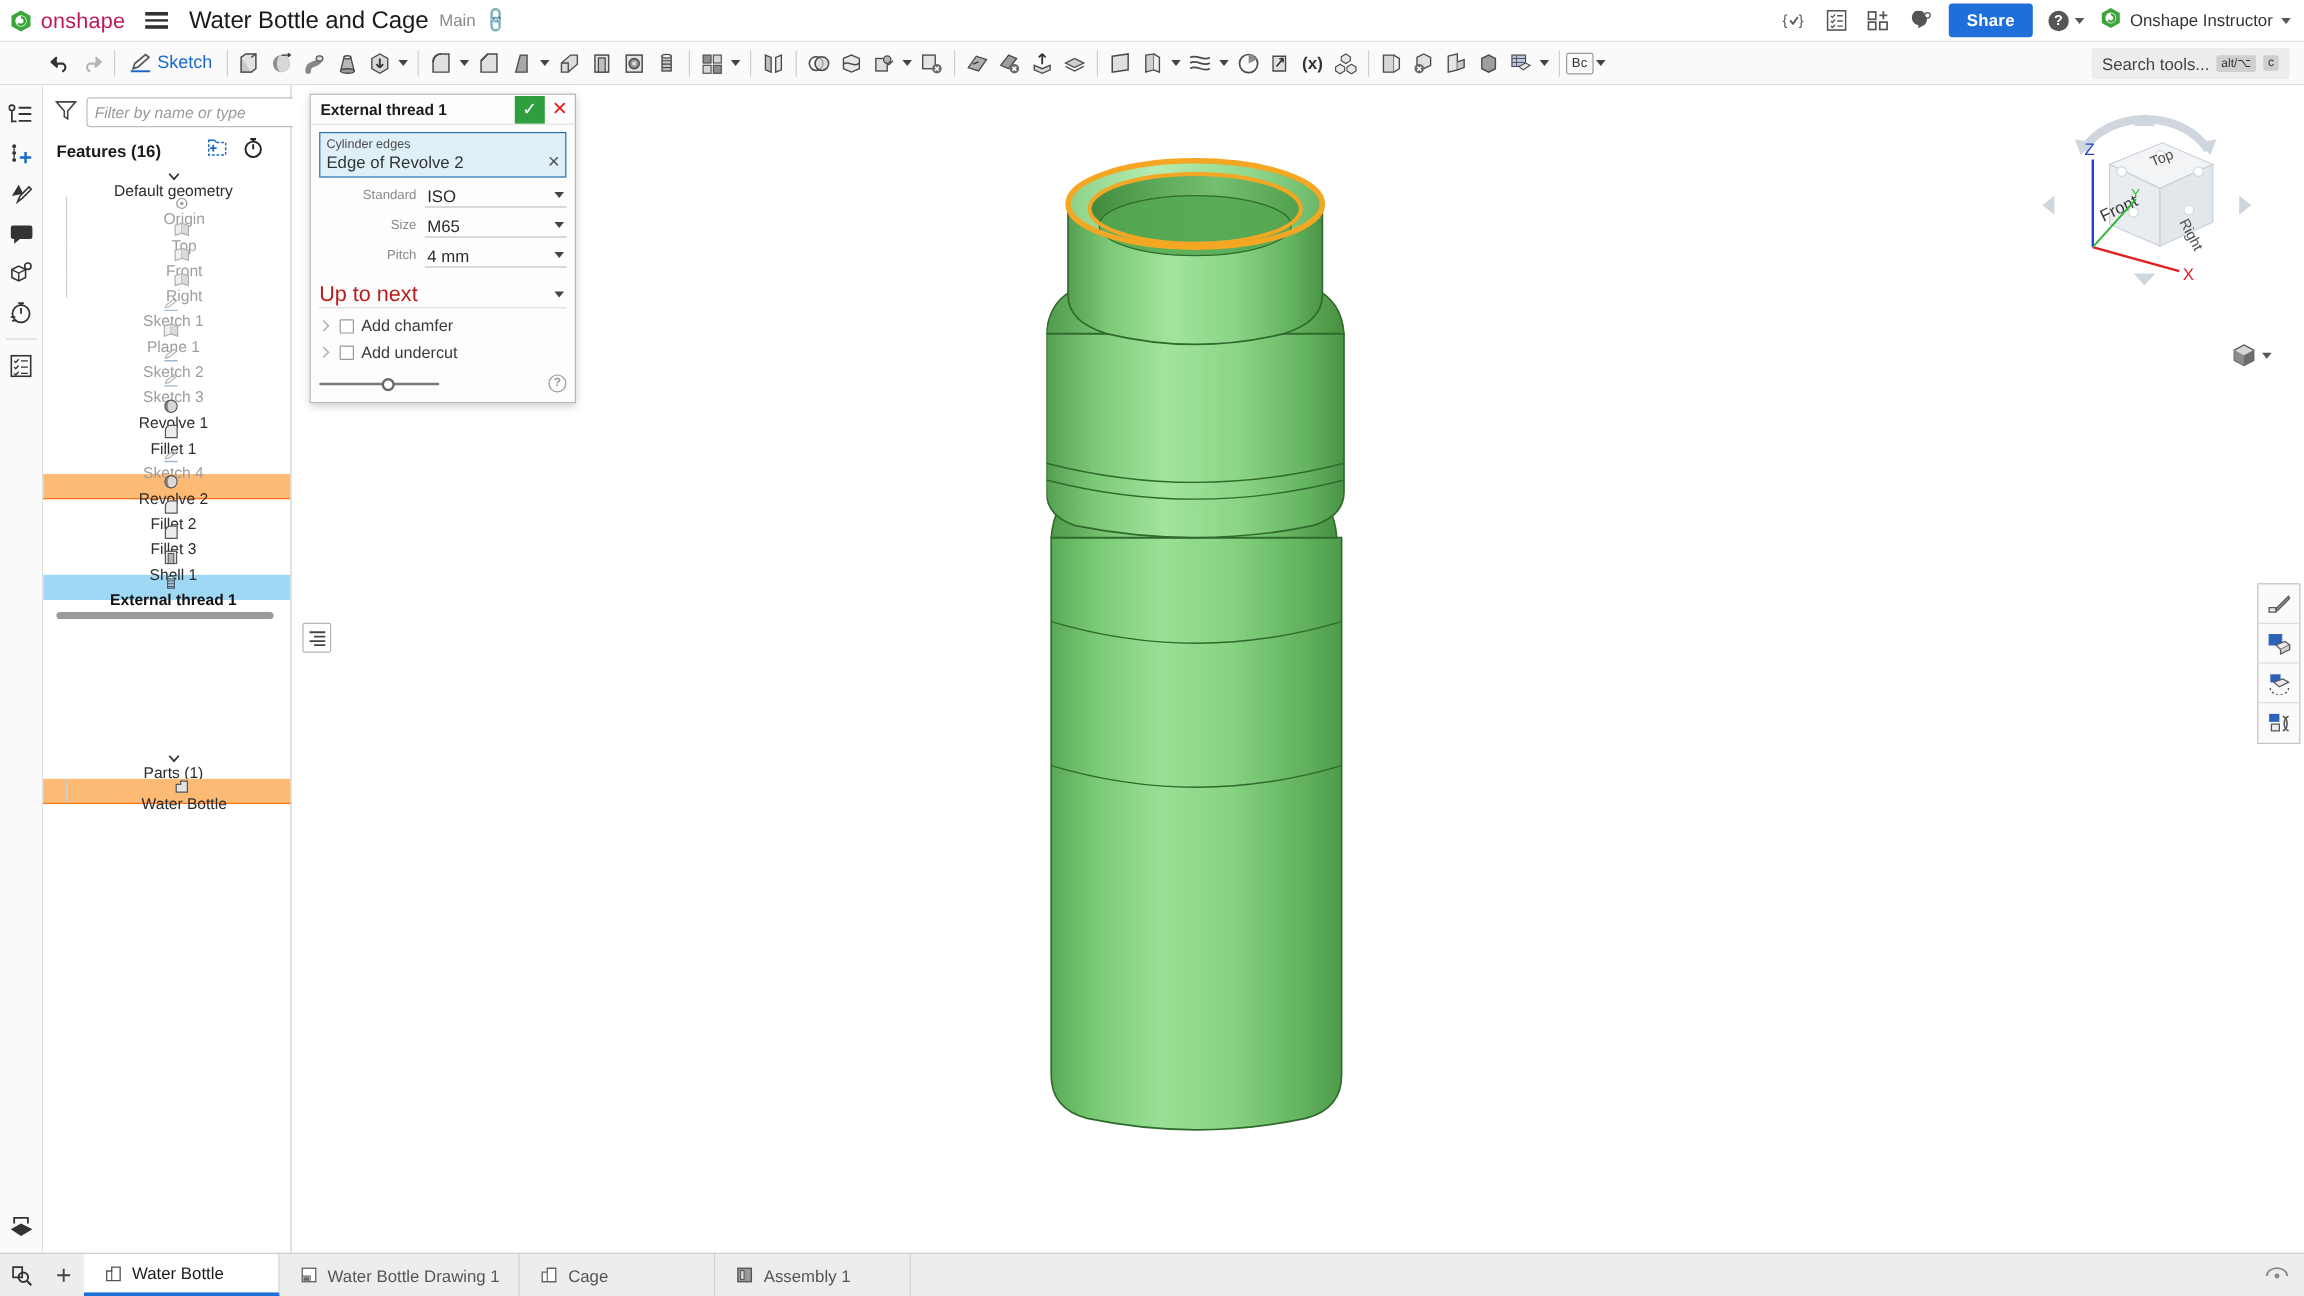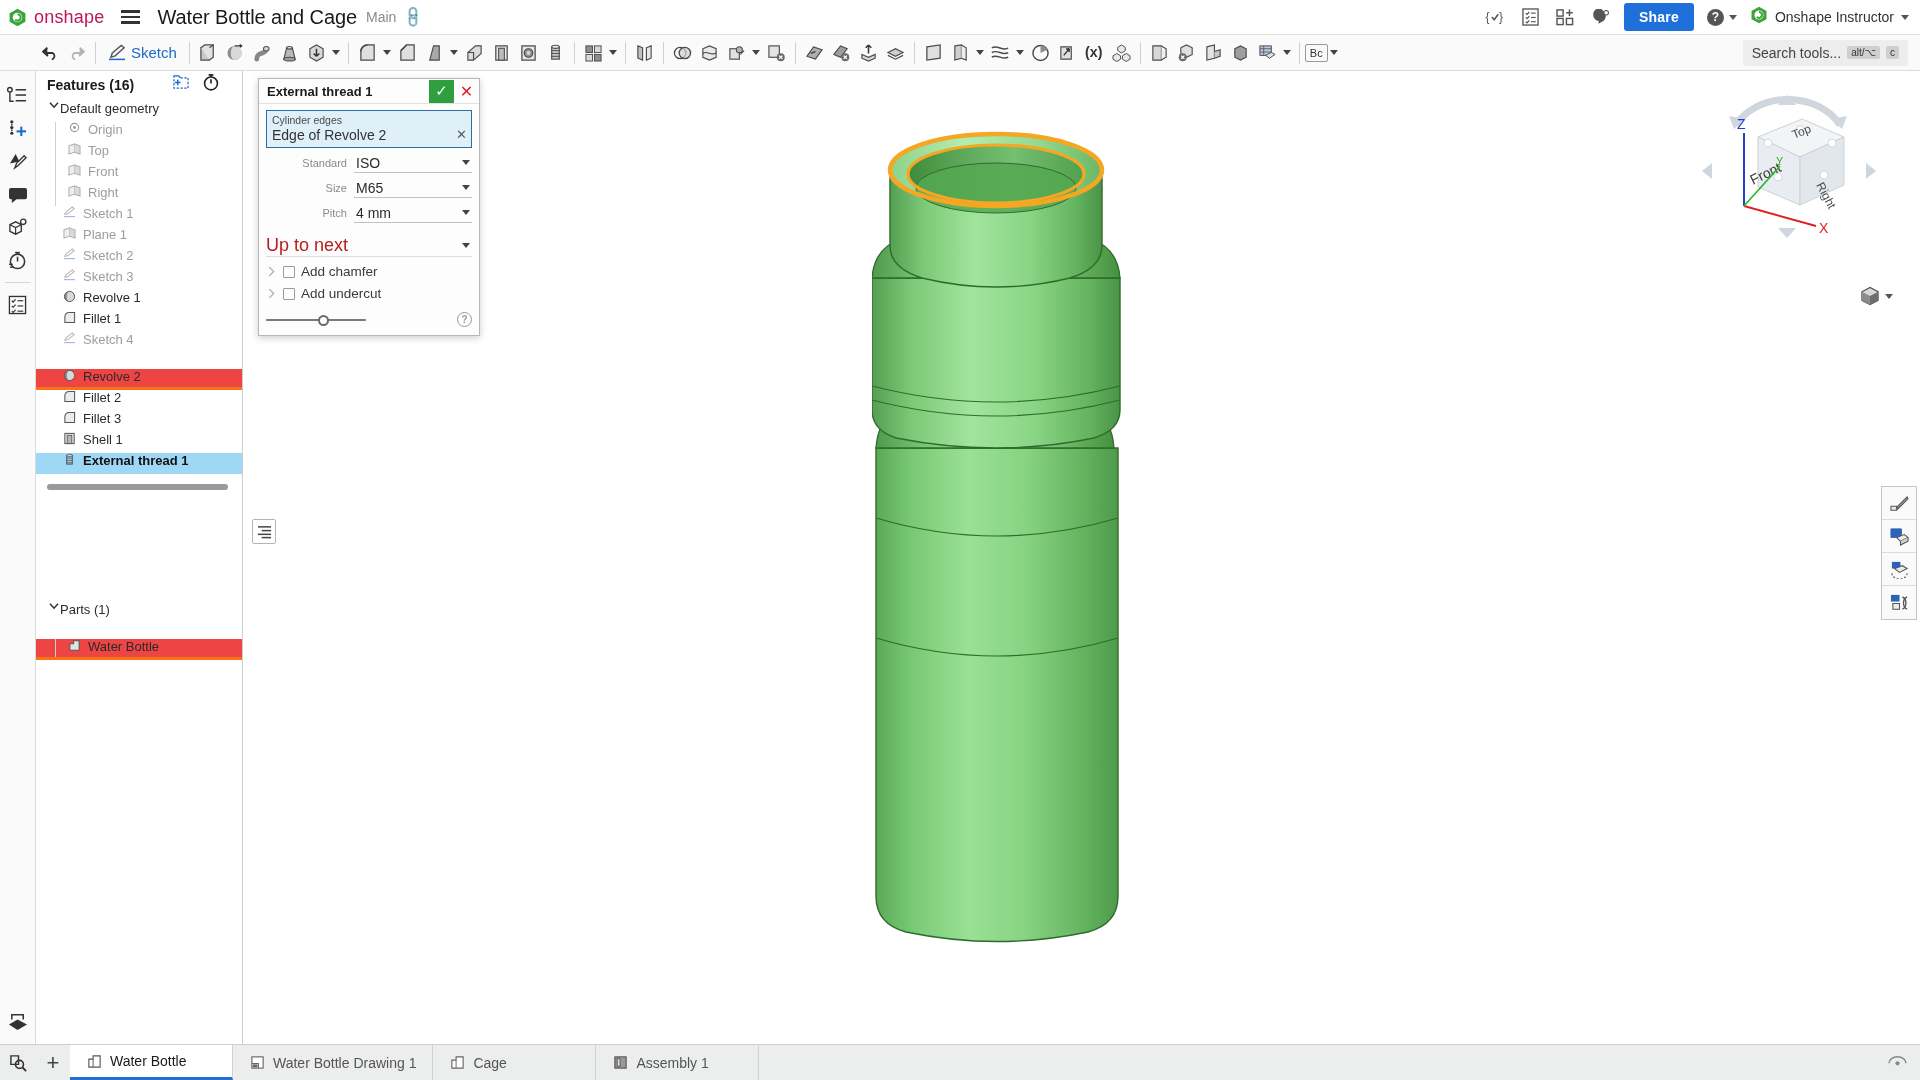--- a/index.html
+++ b/index.html
@@ -91,25 +91,25 @@
   #filter-row { display: flex; align-items: center; gap: 8px;
     padding: 10px 8px 6px 10px; }
   #filter-input { flex: 1; height: 25px; border: 1px solid #bdbdbd;
     border-radius: 3px; font-size: 13px; padding: 0 6px;
     font-family: "Liberation Sans", sans-serif; color: #333; background:#fff; }
   #filter-input::placeholder { color: #9a9a9a; font-style: italic; }
   #features-hdr { display: flex; align-items: center; padding: 3px 10px 6px 11px; }
   #features-title { font-size: 14px; color: #1a1a1a; font-weight: bold; }
   #features-hdr-icons { margin-left: auto; display: flex; gap: 12px;
     padding-right: 12px; }
-  .tree-row { display: flex; align-items: flex-start; height: 21px;
+  .tree-row { display: flex; align-items: center; height: 21px;
     padding-left: 11px; font-size: 13px; color: #2b2b2b; cursor: pointer;
-    user-select: none; }
+    user-select: none; flex-direction: column; }
   .tree-row.muted { color: #9d9d9d; }
-  .tree-row.sel-light { background: #ef4444; border-bottom: 3px solid #f97316; margin-top: 16px; }
+  .tree-row.sel-light { background: #fdba74; border-bottom: 1px solid #f97316; }
   .tree-row.sel-strong { background: #9fd8f5; font-weight: bold; color: #111; }
   .tree-icon { width: 18px; display: flex; align-items: center;
     justify-content: center; flex: none; margin-right: 5px; }
   .chev { width: 13px; flex: none; display:flex; align-items:center; justify-content:center; }
   .indent { padding-left: 29px; position: relative; }
   .indent::before { content:""; position:absolute; left:19px; top:0;
     bottom:0; width:1px; background:#d0d0d0; }
   #tree-scroll-bar { height: 6px; background: #9a9a9a; border-radius: 3px;
     margin: 10px 14px 0 11px; }
   #parts-section { margin-top: 112px; }
@@ -641,20 +641,28 @@
       <div class="rail-icon">
         <svg width="22" height="20" viewBox="0 0 23 21">
             <path d="M2 13 L11 8 L21 13 L11 19 Z" fill="#333"></path>
             <path d="M5 8 L5 3 L17 3 L17 8" fill="none" stroke="#333" stroke-width="1.6"></path>
           </svg>
       </div>
     </div>
   </div>
 
   <div id="tree-panel">
+    <div id="filter-row">
+      <span>
+        <svg width="18" height="17" viewBox="0 0 19 18">
+            <path d="M1 2 L18 2 L11 10 L11 17 L8 15 L8 10 Z" fill="none" stroke="#444" stroke-width="1.4"></path>
+          </svg>
+      </span>
+      <input id="filter-input" placeholder="Filter by name or type" style="">
+    </div>
 
     <div id="features-hdr">
       <span id="features-title">Features (16)</span>
       <span id="features-hdr-icons">
         <span>
           <svg width="18" height="16" viewBox="0 0 19 17">
               <path d="M9 4 L17 4 L17 15 L2 15 L2 4" fill="none" stroke="#1b6ac9" stroke-width="1.3" stroke-dasharray="2.5 1.6"></path>
               <path d="M2 4 L2 2 L7 2 L9 4" fill="none" stroke="#1b6ac9" stroke-width="1.3"></path>
               <line x1="6" y1="6" x2="6" y2="12" stroke="#1b6ac9" stroke-width="1.6"></line>
               <line x1="3" y1="9" x2="9" y2="9" stroke="#1b6ac9" stroke-width="1.6"></line>

